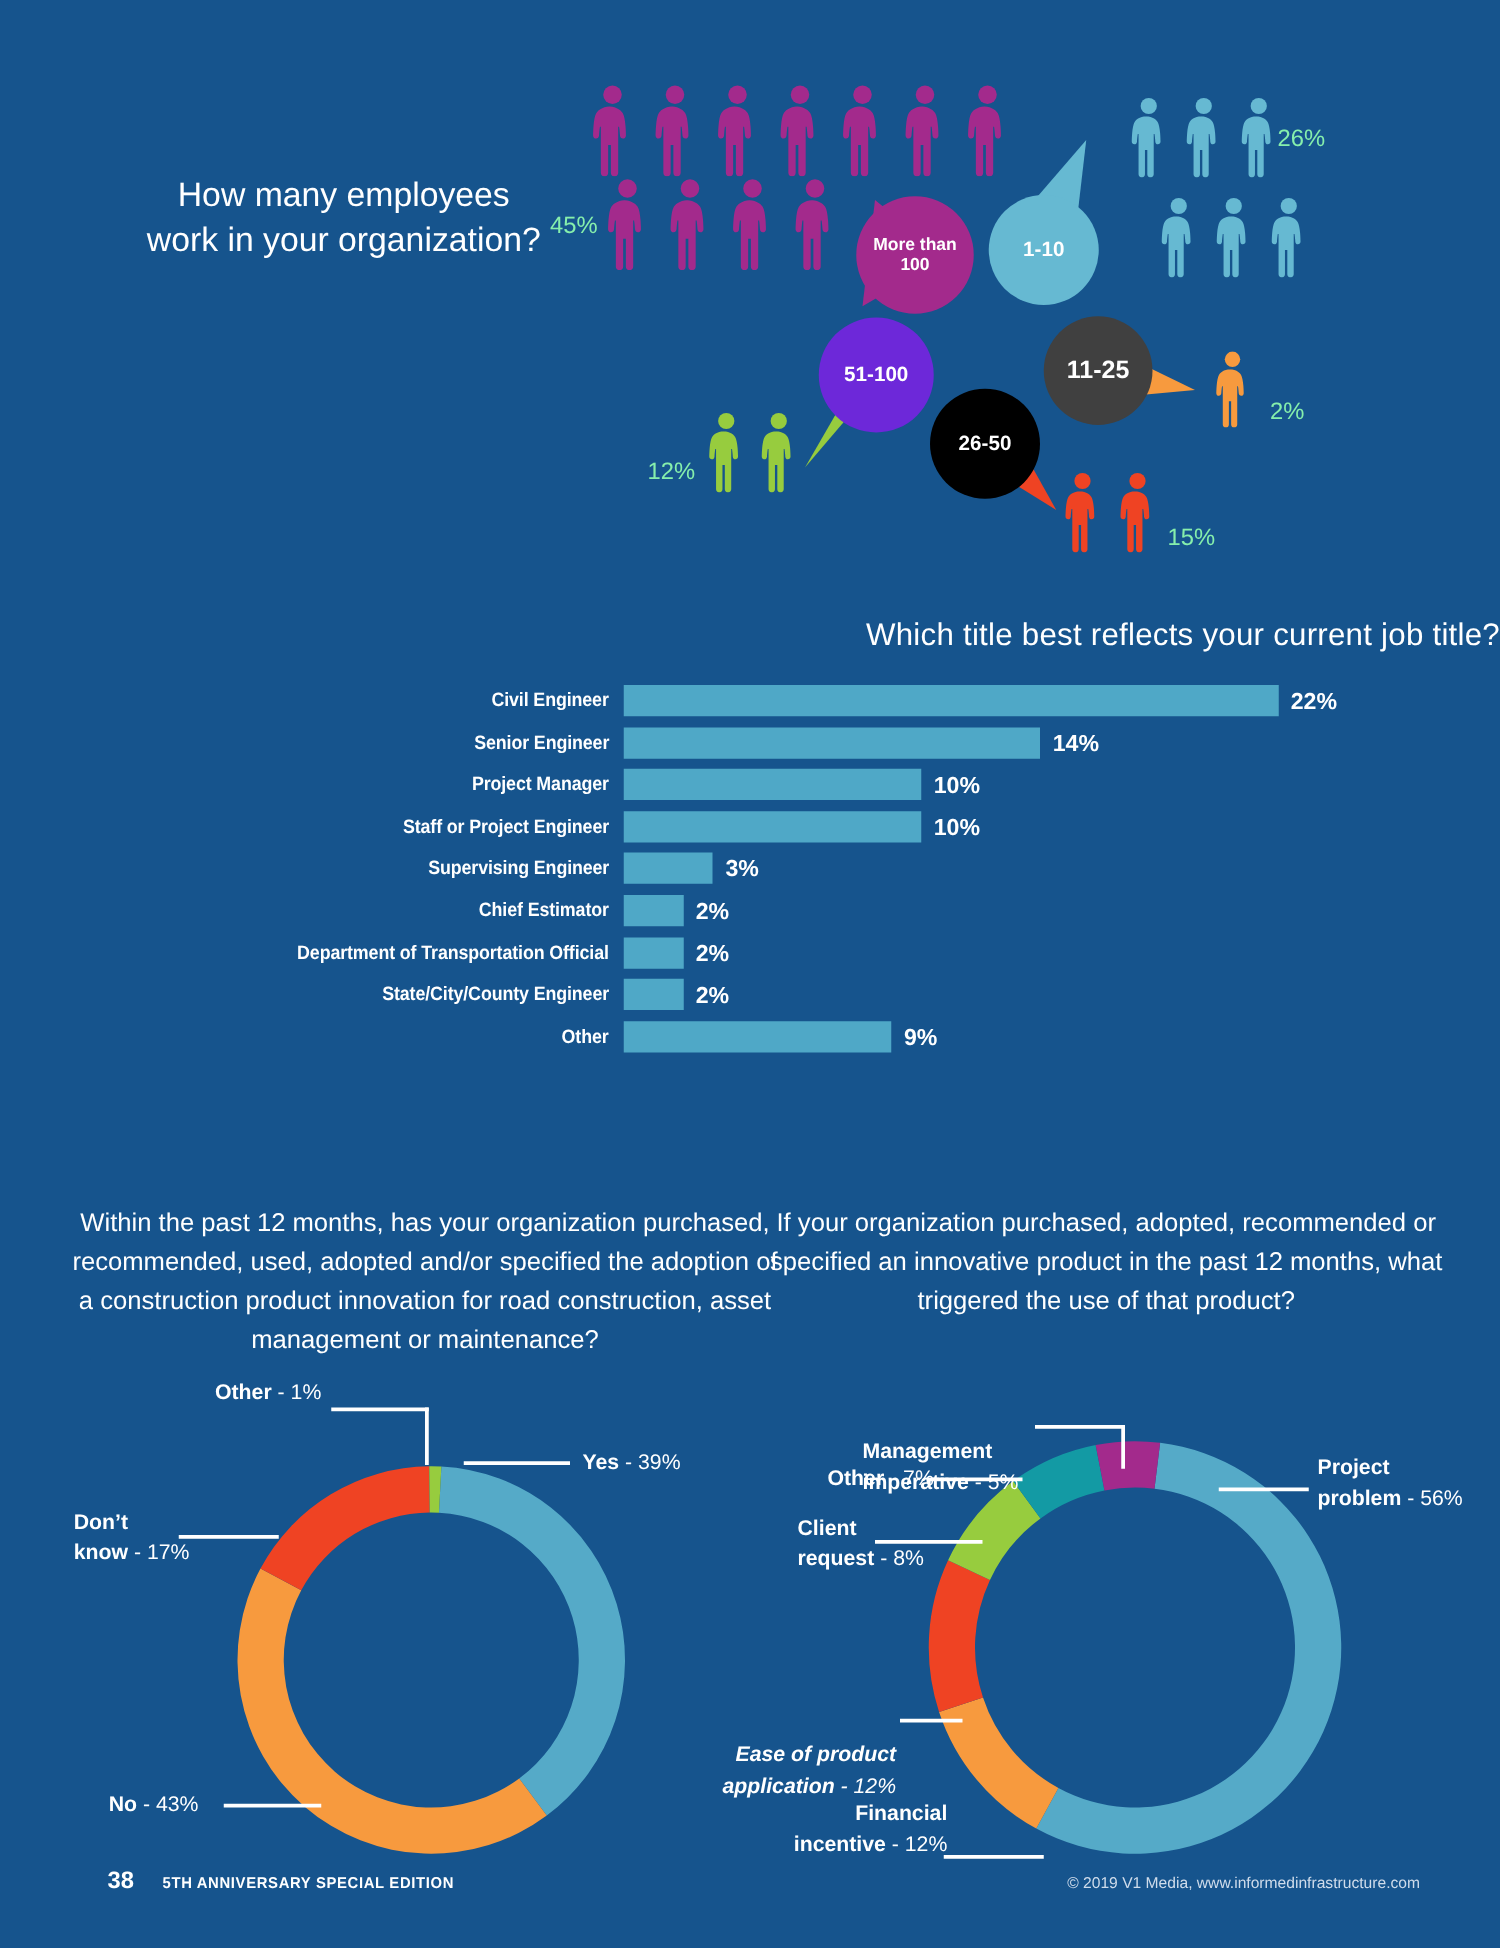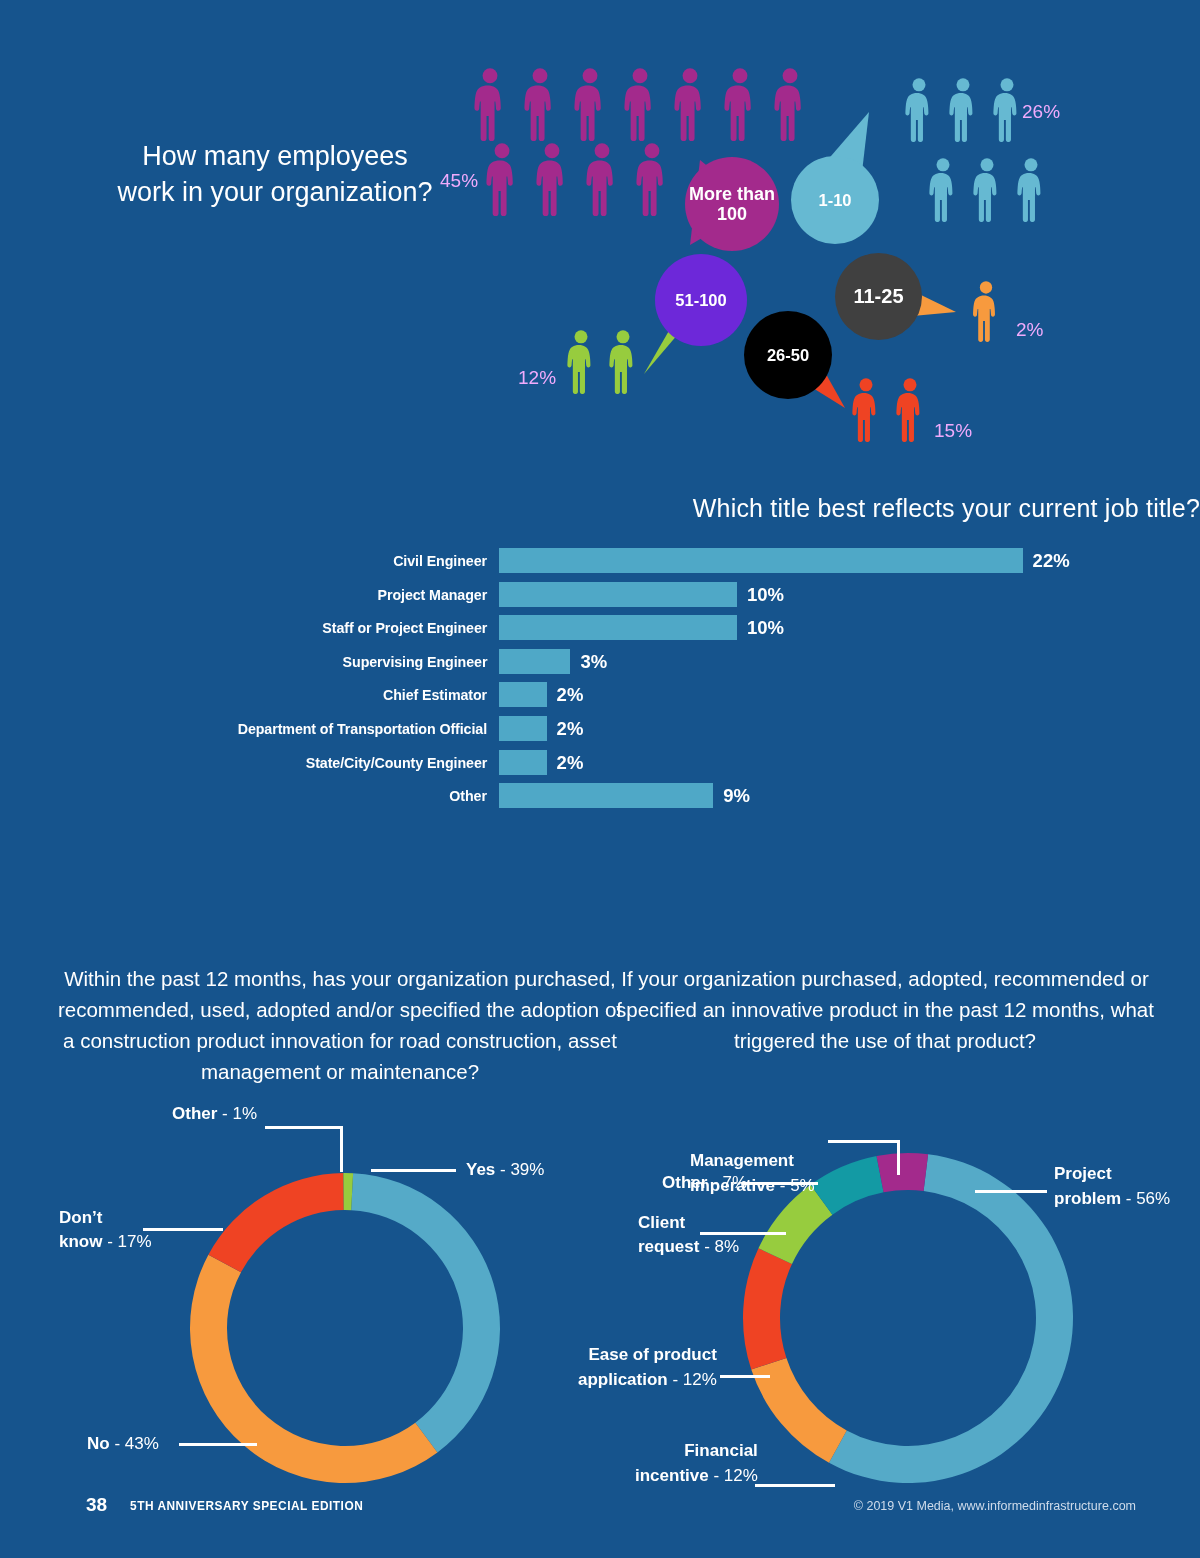--- a/index.html
+++ b/index.html
@@ -12,21 +12,21 @@
     overflow:hidden;
   }
   .abs { position:absolute; }
 
   
   #q1-title {
     left:110px; top:138px; width:330px;
     font-size:27px; line-height:36px; text-align:center;
     font-weight:400; color:#ffffff;
   }
-  .pct-label { font-size:19px; color:#f0abfc; white-space:nowrap; }
+  .pct-label { font-size:19px; color:#86efac; white-space:nowrap; }
 
   .bubble {
     position:absolute; border-radius:50%;
     display:flex; align-items:center; justify-content:center;
     text-align:center; font-weight:bold; color:#fff;
     line-height:1.12;
   }
 
   
   #q2-title {
@@ -195,21 +195,21 @@
     </div>
 
   <svg class="abs" width="1200" height="470" style="left:0;top:0;">
     <polygon points="700,160 757,206 690,245" fill="#a32a8c"></polygon>
     <polygon points="869,112 857,215 806,185" fill="#66b9d2"></polygon>
     <polygon points="956,312 880,319 884,277" fill="#f79a3e"></polygon>
     <polygon points="845,408 800,380 812,349" fill="#ef4323"></polygon>
     <polygon points="644,374 690,320 700,277" fill="#97cc3e"></polygon>
   </svg>
 
-  <div class="bubble" style="left:685px;top:157px;width:94px;height:94px;background:#a32a8c;font-size:18px;">
+  <div class="bubble" style="left:685px;top:157px;width:94px;height:94px;background:#a32a8c;font-size:14px;">
     <span>More than 100</span>
   </div>
   <div class="bubble" style="left:791px;top:156px;width:88px;height:88px;background:#66b9d2;font-size:16.5px;">
     <span>1-10</span>
   </div>
   <div class="bubble" style="left:835px;top:253px;width:87px;height:87px;background:#404040;font-size:20px;">
     <span>11-25</span>
   </div>
   <div class="bubble" style="left:744px;top:311px;width:88px;height:88px;background:#000000;font-size:16.5px;">
     <span>26-50</span>
@@ -218,20 +218,25 @@
     <span>51-100</span>
   </div>
 </div>
 
 <div class="abs" id="q2-title">Which title best reflects your current job title?</div>
 <div class="abs" id="barchart">
     <div class="bar-row">
       <div class="bar-label">Civil Engineer</div>
       <div class="bar-rect" style="width: 523.6px; background: rgb(79, 168, 199);"></div>
       <div class="bar-value" style="left: 1032.6px;">22%</div>
+    </div>
+    <div class="bar-row">
+      <div class="bar-label">Senior Engineer</div>
+      <div class="bar-rect" style="width: 333.2px; background: rgb(79, 168, 199);"></div>
+      <div class="bar-value" style="left: 842.2px;">14%</div>
     </div>
     <div class="bar-row">
       <div class="bar-label">Project Manager</div>
       <div class="bar-rect" style="width: 238px; background: rgb(79, 168, 199);"></div>
       <div class="bar-value" style="left: 747px;">10%</div>
     </div>
     <div class="bar-row">
       <div class="bar-label">Staff or Project Engineer</div>
       <div class="bar-rect" style="width: 238px; background: rgb(79, 168, 199);"></div>
       <div class="bar-value" style="left: 747px;">10%</div>
@@ -325,21 +330,21 @@
   <b>Other</b><span class="thin"> - 7%</span>
 </div>
 
 <div class="leader" style="left:700px;top:1232px;width:86px;height:3px;"></div>
 <div class="lead-label" style="left:638px;top:1211px;line-height:24px;">
   <b>Client</b><br>
   <b>request</b><span class="thin"> - 8%</span>
 </div>
 
 <div class="leader" style="left:720px;top:1375px;width:50px;height:3px;"></div>
-<div class="lead-label" style="left:578px;top:1342px;line-height:25px;text-align:right;">
+<div class="lead-label" style="left:578px;top:1391px;line-height:25px;text-align:right;font-style:italic;">
   <b>Ease of product</b><br>
   <b>application</b><span class="thin"> - 12%</span>
 </div>
 
 <div class="leader" style="left:755px;top:1484px;width:80px;height:3px;"></div>
 <div class="lead-label" style="left:635px;top:1438px;line-height:25px;text-align:right;">
   <b>Financial</b><br>
   <b>incentive</b><span class="thin"> - 12%</span>
 </div>
 

